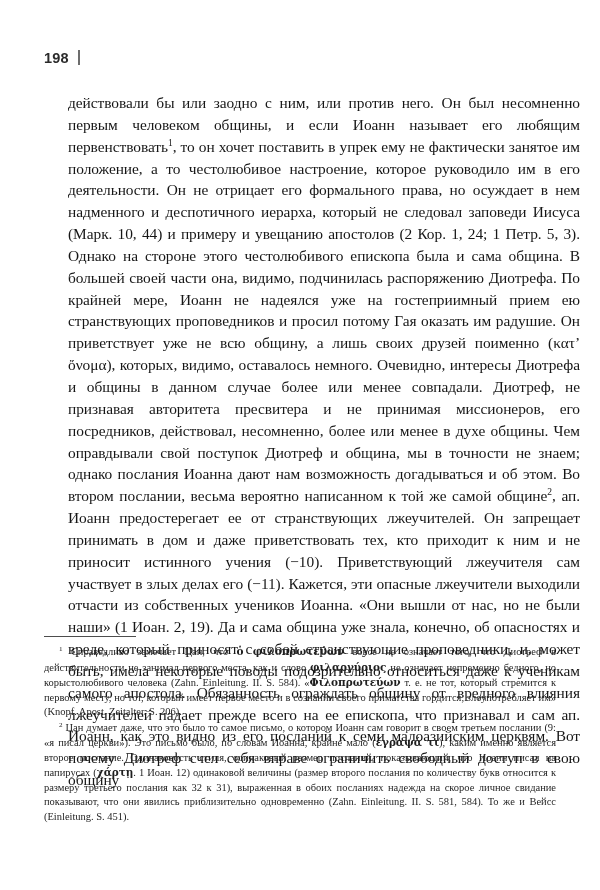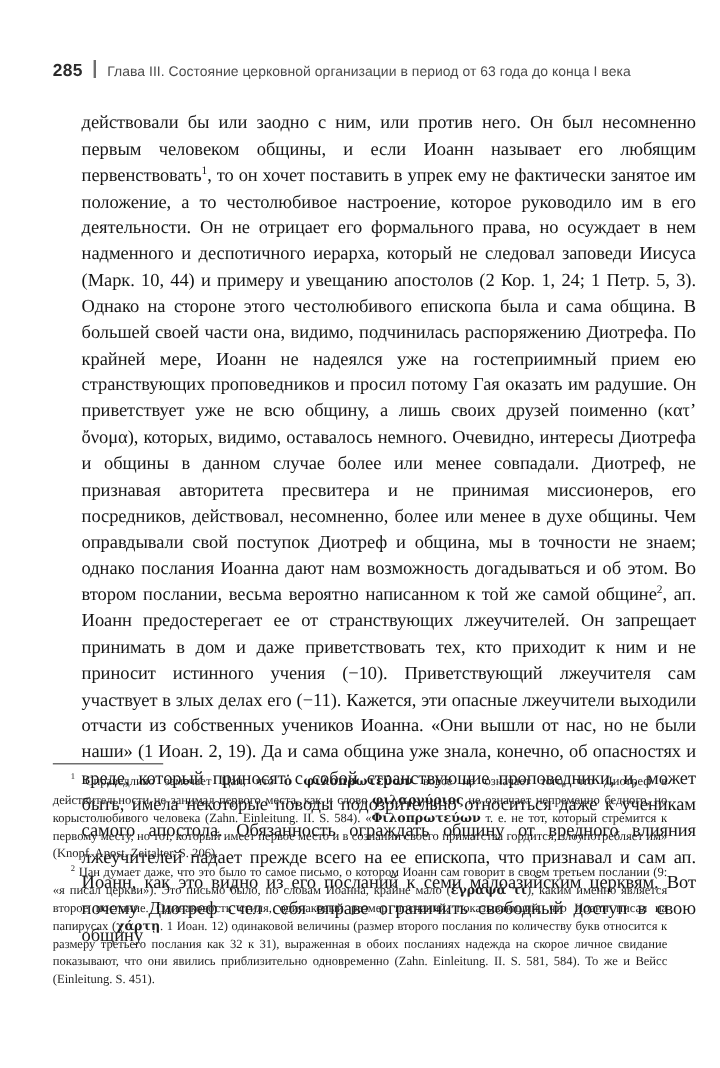--- a/index.html
+++ b/index.html
@@ -117,23 +117,22 @@
   }
   .it {
   }
 </style>
 </head>
 <body>
 
 <div class="page">
 
   <div class="running-head">
-    <span class="folio">285</span>
+    <span class="folio">198</span>
     <span class="head-rule"></span>
-    <span class="head-title">Глава III. Состояние церковной организации в период от 63 года до конца I века</span>
   </div>
 
   <div class="body-block">
     <p class="body-par">действовали бы или заодно с ним, или против него. Он был несомненно первым человеком общины, и если Иоанн называет его любящим первенствовать<sup class="fnref">1</sup>, то он хочет поставить в упрек ему не фактически занятое им положение, а то честолюбивое настроение, которое руководило им в его деятельности. Он не отрицает его формального права, но осуждает в нем надменного и деспотичного иерарха, который не следовал заповеди Иисуса (Марк. 10, 44) и примеру и увещанию апостолов (2 Кор. 1, 24; 1 Петр. 5, 3). Однако на стороне этого честолюбивого епископа была и сама община. В большей своей части она, видимо, подчинилась распоряжению Диотрефа. По крайней мере, Иоанн не надеялся уже на гостеприимный прием ею странствующих проповедников и просил потому Гая оказать им радушие. Он приветствует уже не всю общину, а лишь своих друзей поименно (κατ’ ὄνομα), которых, видимо, оставалось немного. Очевидно, интересы Диотрефа и общины в данном случае более или менее совпадали. Диотреф, не признавая авторитета пресвитера и не принимая миссионеров, его посредников, действовал, несомненно, более или менее в духе общины. Чем оправдывали свой поступок Диотреф и община, мы в точности не знаем; однако послания Иоанна дают нам возможность догадываться и об этом. Во втором послании, весьма вероятно написанном к той же самой общине<sup class="fnref">2</sup>, ап. Иоанн предостерегает ее от странствующих лжеучителей. Он запрещает принимать в дом и даже приветствовать тех, кто приходит к ним и не приносит истинного учения (−10). Приветствующий лжеучителя сам участвует в злых делах его (−11). Кажется, эти опасные лжеучители выходили отчасти из собственных учеников Иоанна. «Они вышли от нас, но не были наши» (1 Иоан. 2, 19). Да и сама община уже знала, конечно, об опасностях и вреде, который приносят с собой странствующие проповедники, и, может быть, имела некоторые поводы подозрительно относиться даже к ученикам самого апостола. Обязанность ограждать общину от вредного влияния лжеучителей падает прежде всего на ее епископа, что признавал и сам ап. Иоанн, как это видно из его посланий к семи малоазийским церквям. Вот почему Диотреф счел себя вправе ограничить свободный доступ в свою общину</p>
   </div>
 
   <div class="footnotes">
     <div class="fn-rule"></div>
     <div>
         <p class="fn-par"><span class="fn-num">1</span> <span>Справедливо замечает Цан, что </span><span class="grk">ὁ φιλοπρωτεύων</span><span> вовсе не означает того, что Диотреф в действительности не занимал первого места, как и слово </span><span class="grk">φιλαργύριος</span><span> не означает непременно бедного, но корыстолюбивого человека (</span><span class="it">Zahn</span><span>. Einleitung. II. S. 584). «</span><span class="grk">Φιλοπρωτεύων</span><span> т. е. не тот, который стремится к первому месту, но тот, который имеет первое место и в сознании своего приматства гордится, злоупотребляет им» (</span><span class="it">Knopf</span><span>. Apost. Zeitalter. S. 206).</span></p>

